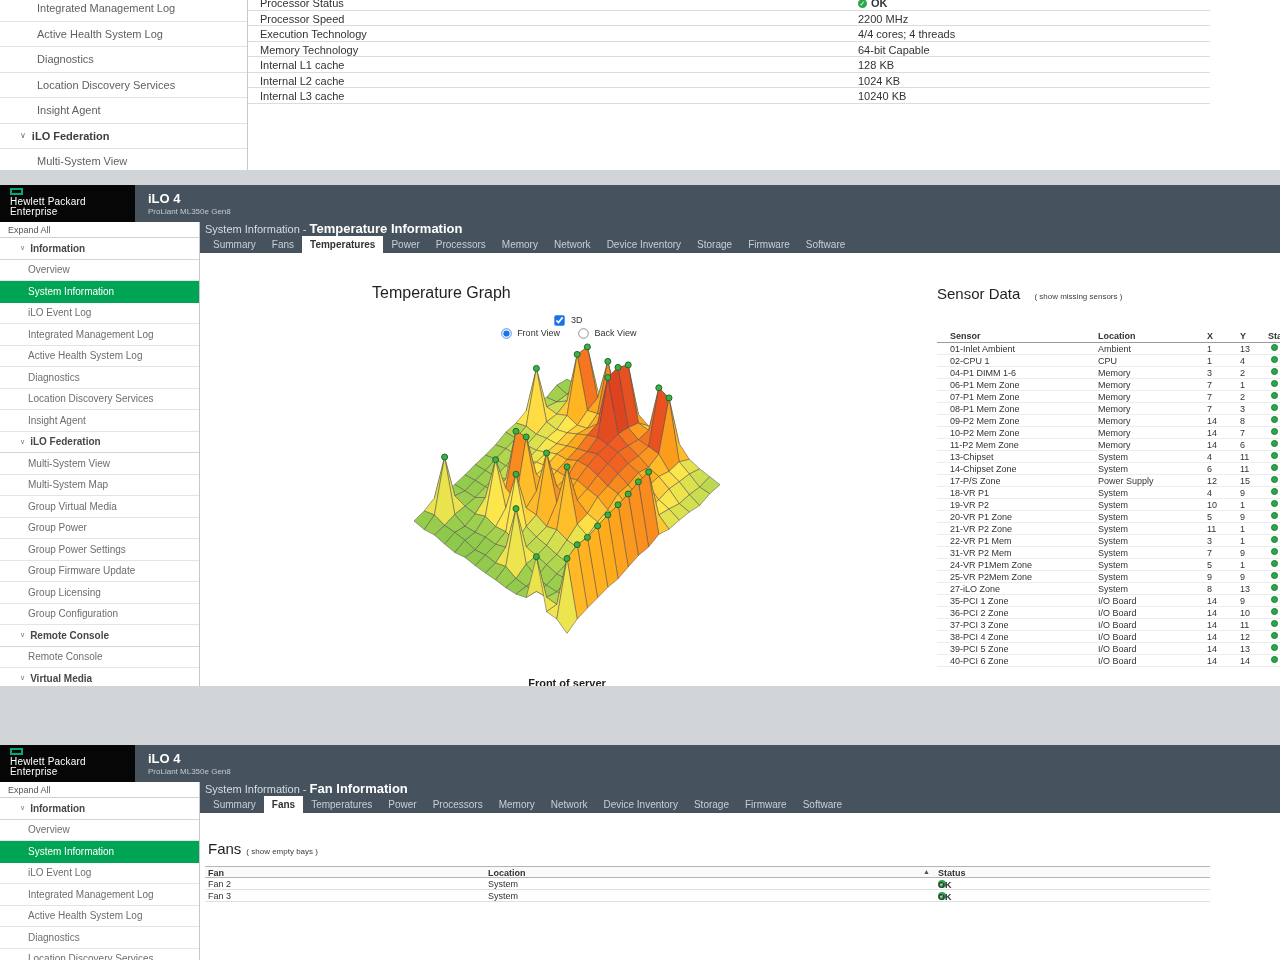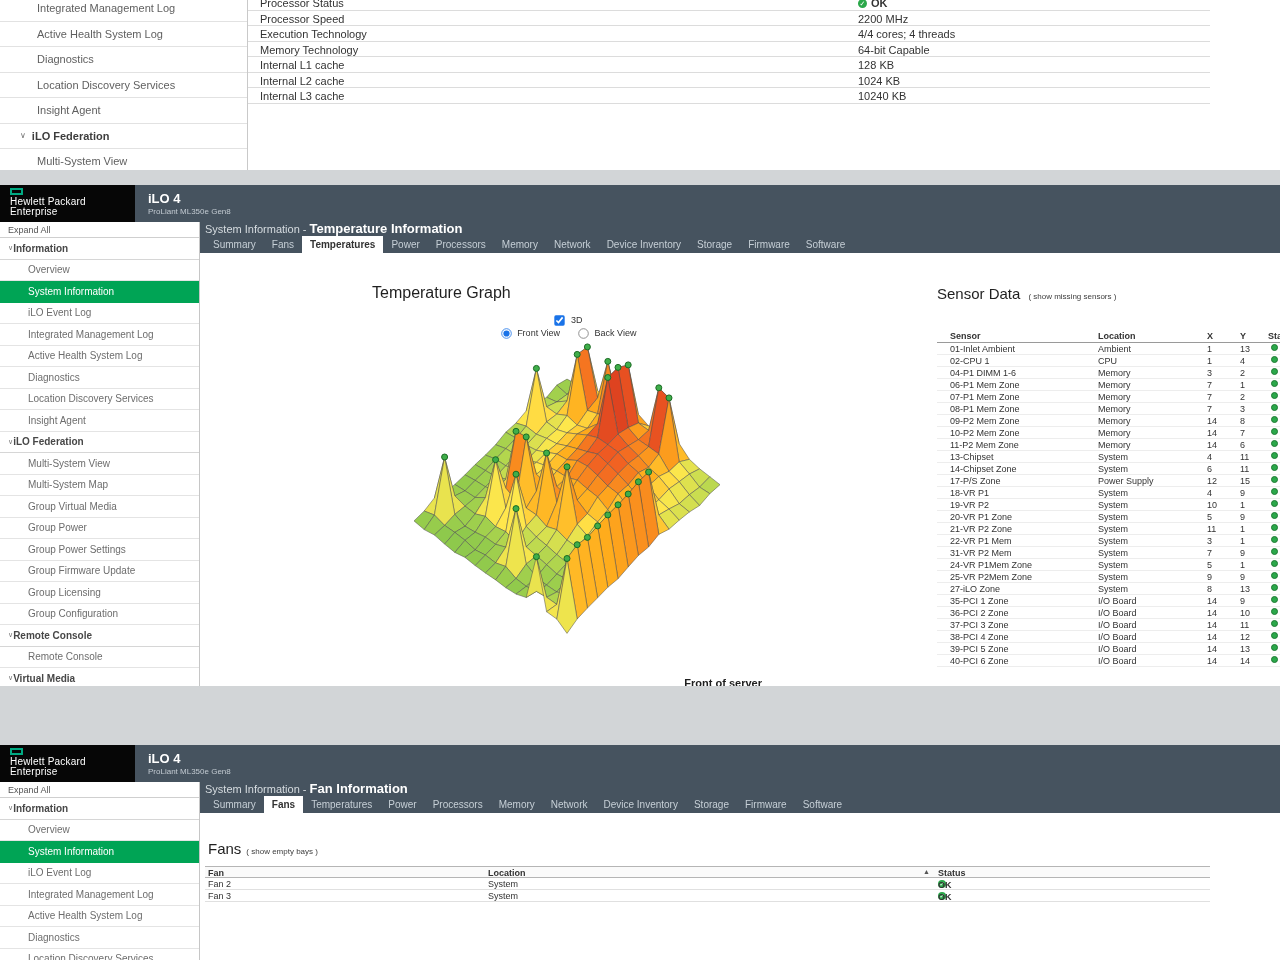--- a/index.html
+++ b/index.html
@@ -44,36 +44,36 @@
   .tabs{position:absolute;left:205px;bottom:0;height:17px;display:flex}
   .tab{padding:0 8px;line-height:17px;font-size:10px;color:#c6cfd6;cursor:pointer;white-space:nowrap}
   .tab.active{background:#fff;color:#333;font-weight:bold}
 
   
   .snav{position:absolute;left:0;top:37px;bottom:0;width:200px;background:#fff;border-right:1px solid #c6c6c6}
   .expandAll{height:16px;line-height:16px;font-size:9px;color:#555;padding-left:8px;
              border-bottom:1px solid #cfcfcf;cursor:pointer}
   .nrow{height:21.5px;border-bottom:1px solid #e4e4e4;display:flex;align-items:center;
         font-size:10px;color:#6d6d6d;padding-left:28px;cursor:pointer}
-  .nrow.sec{padding-left:8px;color:#474747;font-weight:bold;border-bottom:1px solid #d6d6d6}
+  .nrow.sec{padding-left:20px;gap:5px;color:#474747;font-weight:bold;border-bottom:1px solid #d6d6d6}
   .nrow.sec .chev{font-size:7px;color:#777;font-weight:normal}
   .nrow.sel{background:var(--sel-green);color:#fff;border-bottom-color:var(--sel-green)}
 
   
   .gtitle{position:absolute;left:372px;top:99px;width:390px;text-align:left;font-size:16px;color:#1f1f1f}
   .gctrl1{position:absolute;left:372px;top:129px;width:390px;text-align:center;font-size:9px;color:#333}
   .gctrl2{position:absolute;left:372px;top:142px;width:390px;text-align:center;font-size:9px;color:#333}
   .gctrl1 input,.gctrl2 input{transform:scale(.8);vertical-align:middle;margin:0 2px;accent-color:var(--accent-blue)}
   .gctrl2 .gap{display:inline-block;width:10px}
   .chartBox{position:absolute;left:372px;top:148px;width:390px;height:345px}
-  .gfoot{position:absolute;left:372px;top:492px;width:390px;text-align:right;
+  .gfoot{position:absolute;left:372px;top:492px;width:390px;text-align:center;
          font-size:11px;font-weight:bold;color:#1f1f1f}
   .spanel{position:absolute;left:937px;top:100px;width:360px}
   .stitle{font-size:15px;color:#1f1f1f;display:inline}
-  .slink{font-size:8px;color:#3d3d3d;margin-left:8px;cursor:pointer}
+  .slink{font-size:8px;color:#3d3d3d;margin-left:14px;cursor:pointer}
   .stable{position:absolute;left:0;top:45px;width:350px}
   .shead{position:relative;height:13px;border-bottom:1px solid #9a9a9a;font-size:9px;font-weight:bold;color:#333}
   .shead span,.srow span{position:absolute;top:1px;white-space:nowrap}
   .srow{position:relative;height:12px;border-bottom:1px solid #ededed;font-size:9px;color:#333}
   .c0{left:13px}.c1{left:161px}.c2{left:270px}.c3{left:303px}.c4{left:331px}
   .sdot{position:absolute;left:334px;top:2.5px;width:7px;height:7px;border-radius:50%;
         background:var(--status-green);border:1px solid #1e7a33}
 
   
   .fansTitle{position:absolute;left:208px;top:95px;font-size:15px;color:#1f1f1f}

